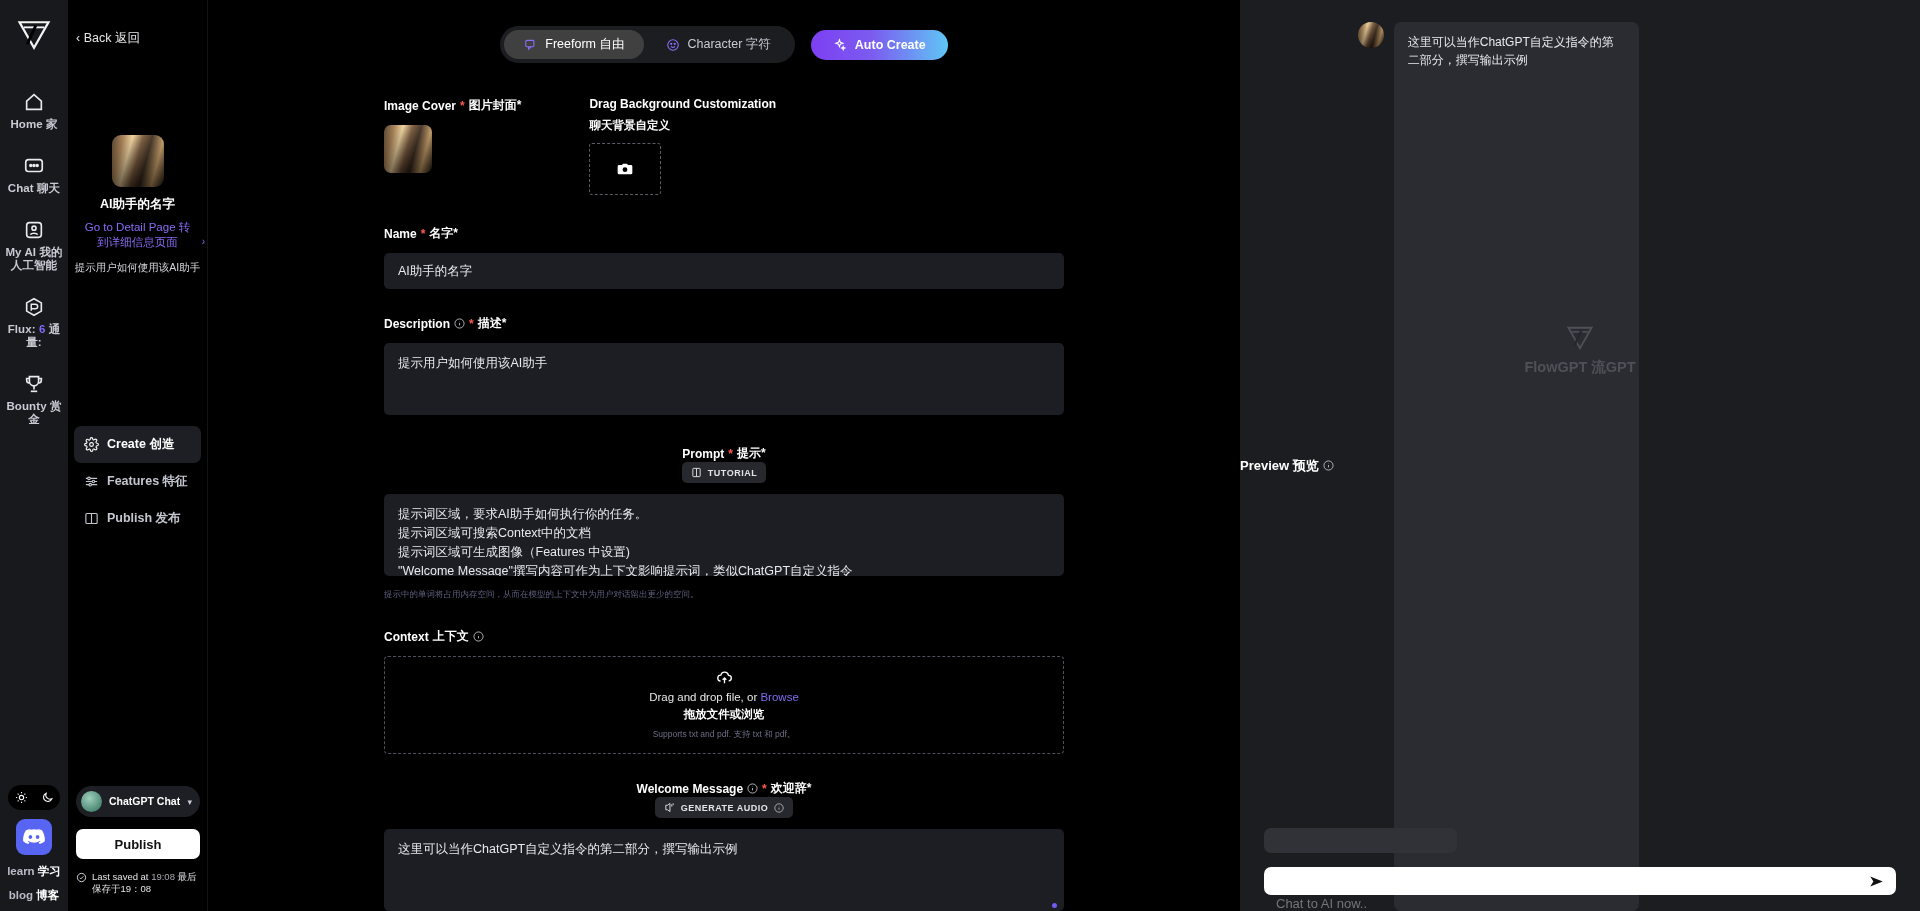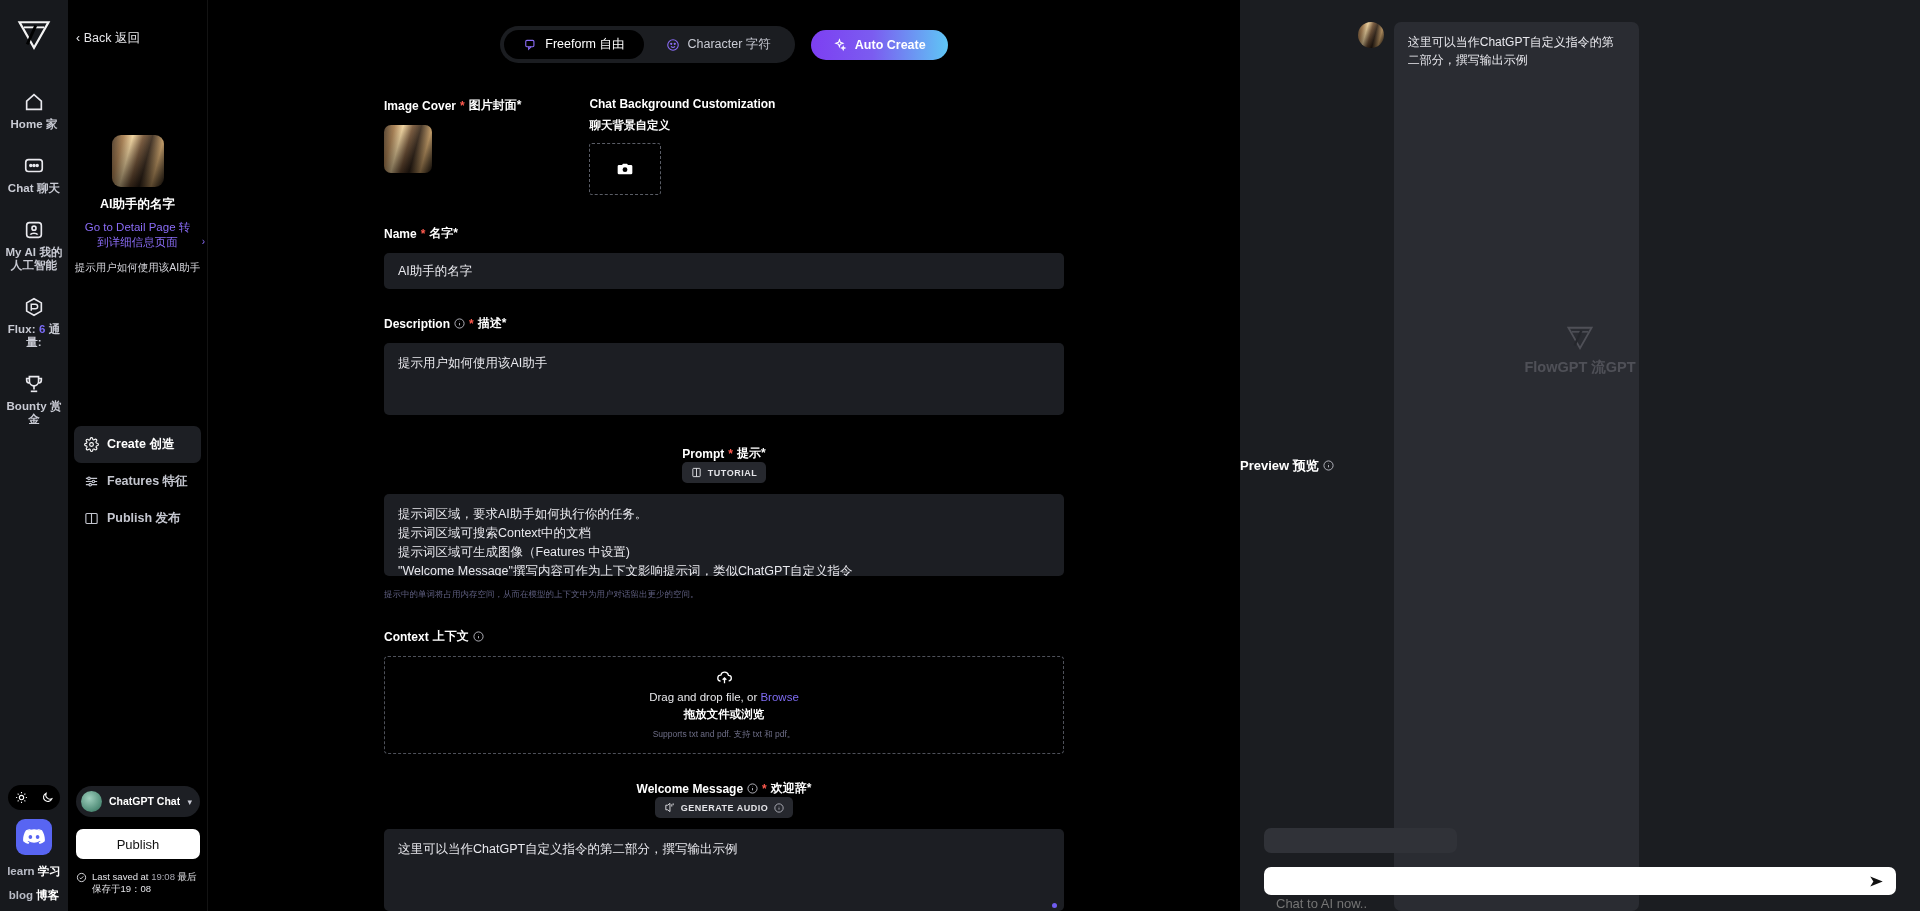--- a/index.html
+++ b/index.html
@@ -93,41 +93,41 @@
   }
   .acct-ava {
     width: 21px; height: 21px; border-radius: 50%;
     background: radial-gradient(circle at 40% 35%, #9fcfbd, #4e8b76 70%, #2f5c4c);
     flex: 0 0 21px;
   }
   .acct-name { font-size: 10.5px; font-weight: 700; color: #fff; white-space: nowrap; overflow: hidden; }
   .acct-chev { margin-left: auto; font-size: 9px; color: #c9cbd4; }
   .publish-btn {
     width: 100%; background: #fff; color: #111; border: none; border-radius: 7px;
-    height: 30px; font-size: 13px; font-weight: 400; cursor: pointer;
+    height: 30px; font-size: 13px; font-weight: 700; cursor: pointer;
     font-family: inherit; margin-bottom: 12px;
   }
   .saved { display: flex; align-items: flex-start; gap: 5px; font-size: 9.5px; color: #e4e4e8; line-height: 12px;}
   .saved svg { width: 11px; height: 11px; flex: 0 0 11px; margin-top: 1px; }
   .saved .t { color: #a8a8b2; }
 
   
   .main { flex: 1 1 auto; height: 911px; background: #000; overflow: hidden; position: relative; }
   .main-inner { width: 680px; margin: 0 auto; padding-top: 26px; }
 
   .tabs-row { display: flex; align-items: center; justify-content: center; gap: 16px; margin-bottom: 34px; }
   .tabs {
     display: flex; background: #1b1d21; border-radius: 20px; padding: 4px; gap: 2px;
   }
   .tab {
     display: flex; align-items: center; gap: 7px; padding: 6px 20px;
     border-radius: 16px; font-size: 12.5px; color: #c9cbd4; cursor: pointer; font-weight: 500;
     white-space: nowrap;
   }
-  .tab.active { background: #000000; color: #fff; }
+  .tab.active { background: #404040; color: #fff; }
   .tab svg { width: 14px; height: 14px; }
   .auto-btn {
     display: flex; align-items: center; gap: 8px;
     background: linear-gradient(90deg, #7d3ff2 0%, #7b5cf0 45%, #5fc6f5 100%);
     color: #fff; border: none; border-radius: 17px; padding: 8px 22px;
     font-size: 12.5px; font-weight: 700; cursor: pointer; font-family: inherit;
   }
   .auto-btn svg { width: 14px; height: 14px; }
 
   .row2 { display: flex; gap: 68px; margin-bottom: 30px; }
@@ -388,21 +388,21 @@
       <div class="row2">
         <div>
           <div class="lbl">
             <span>Image Cover</span>
               <span class="req">*</span>
               <span> 图片封面*</span>
           </div>
           <div class="cover"></div>
         </div>
         <div>
-          <div class="lbl">Chat Background Customization</div>
+          <div class="lbl">Drag Background Customization</div>
           <div class="sub-lbl">聊天背景自定义</div>
           <div class="upload-box">
             <svg viewBox="0 0 24 20" fill="#fff">
               <path d="M9 2h6l1.5 2H21a2 2 0 0 1 2 2v10a2 2 0 0 1-2 2H3a2 2 0 0 1-2-2V6a2 2 0 0 1 2-2h4.5Z"></path>
               <circle cx="12" cy="11" r="3.6" fill="#000"></circle>
             </svg>
           </div>
         </div>
       </div>
 

